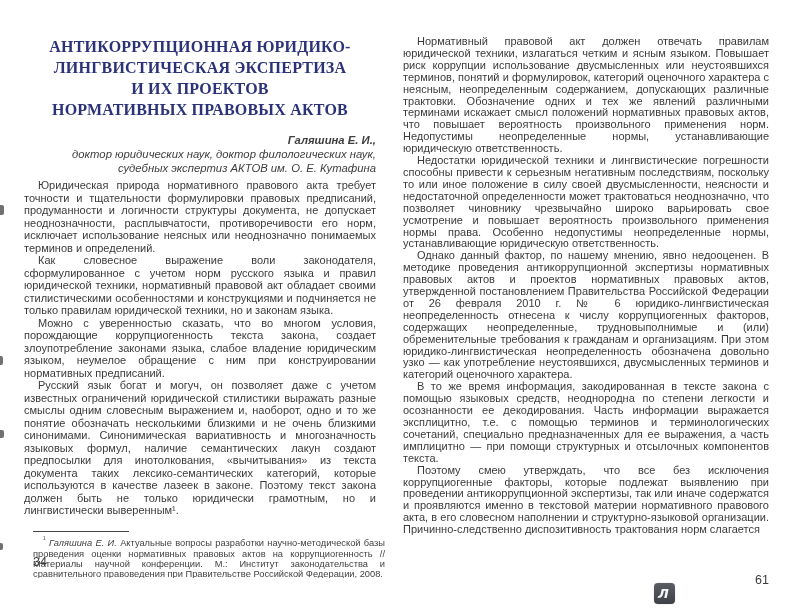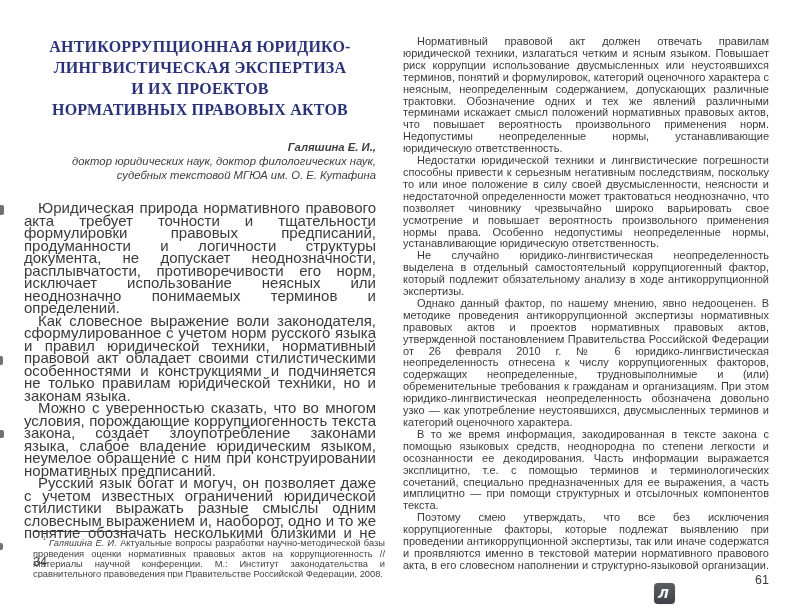--- a/index.html
+++ b/index.html
@@ -20,27 +20,27 @@
   
   .page-left{position:absolute;left:24px;top:36px;width:352px;}
   .title{
     text-align:center;
     font-family:"Liberation Serif","DejaVu Serif",serif;
     font-weight:bold;font-size:16px;line-height:21px;
     color:var(--title-color);letter-spacing:.2px;
   }
   .title span{display:block;}
   .author-block{
-    margin-top:20px;text-align:right;font-style:italic;
+    margin-top:13px;text-align:right;font-style:italic;
     font-size:11.3px;line-height:14px;color:#3f3f41;
   }
   .author-name{font-weight:bold;display:block;}
   .author-block span{display:block;}
   .body-left{
-    margin-top:20px;font-size:15px;line-height:12.5px;
+    margin-top:4px;font-size:11px;line-height:12.5px;
     text-align:justify;max-height:338px;overflow:hidden;
   }
   p{margin:0;text-indent:14px;}
   p.no-indent{text-indent:0;}
 
   .footnote-block{position:absolute;left:33px;top:531px;width:352px;}
   .footnote-rule{width:96px;height:0;border-top:1px solid #474747;margin-bottom:3px;}
   .footnote{
     font-size:9.3px;line-height:10.4px;text-align:justify;
     color:#424244;text-indent:10px;max-height:43px;overflow:hidden;
@@ -92,21 +92,21 @@
   <div class="title">
     <span>АНТИКОРРУПЦИОННАЯ ЮРИДИКО-</span>
     <span>ЛИНГВИСТИЧЕСКАЯ ЭКСПЕРТИЗА</span>
     <span>И ИХ ПРОЕКТОВ</span>
     <span>НОРМАТИВНЫХ ПРАВОВЫХ АКТОВ</span>
   </div>
 
   <div class="author-block">
     <span class="author-name">Галяшина Е. И.,</span>
     <span>доктор юридических наук, доктор филологических наук,</span>
-    <span>судебных текстовой МГЮА им. О. Е. Кутафина</span>
+    <span>судебных экспертиз АКТОВ им. О. Е. Кутафина</span>
   </div>
 
   <div class="body-left">
     <p>Юридическая природа нормативного правового акта требует точности и тщательности формулировки правовых предписаний, продуманности и логичности структуры документа, не допускает неоднозначности, расплывчатости, противоречивости его норм, исключает использование неясных или неоднозначно понимаемых терминов и определений.</p>
     <p>Как словесное выражение воли законодателя, сформулированное с учетом норм русского языка и правил юридической техники, нормативный правовой акт обладает своими стилистическими особенностями и конструкциями и подчиняется не только правилам юридической техники, но и законам языка.</p>
     <p>Можно с уверенностью сказать, что во многом условия, порождающие коррупциогенность текста закона, создает злоупотребление законами языка, слабое владение юридическим языком, неумелое обращение с ним при конструировании нормативных предписаний.</p>
     <p>Русский язык богат и могуч, он позволяет даже с учетом известных ограничений юридической стилистики выражать разные смыслы одним словесным выражением и, наоборот, одно и то же понятие обозначать несколькими близкими и не очень близкими синонимами. Синонимическая вариативность и многозначность языковых формул, наличие семантических лакун создают предпосылки для инотолкования, «вычитывания» из текста документа таких лексико-семантических категорий, которые используются в качестве лазеек в законе. Поэтому текст закона должен быть не только юридически грамотным, но и лингвистически выверенным¹.</p>
 
   </div>
 </div>
@@ -114,21 +114,20 @@
 <div class="footnote-block">
   <div class="footnote-rule"></div>
   <div class="footnote"><sup>¹</sup> <i>Галяшина Е. И.</i> <span>Актуальные вопросы разработки научно-методической базы проведения оценки нормативных правовых актов на коррупциогенность // Материалы научной конференции. М.: Институт законодательства и сравнительного правоведения при Правительстве Российской Федерации, 2008.</span></div>
 </div>
 
 <div class="pagenum" id="pn-left">34</div>
 
 <div class="page-right">
   <p>Нормативный правовой акт должен отвечать правилам юридической техники, излагаться четким и ясным языком. Повышает риск коррупции использование двусмысленных или неустоявшихся терминов, понятий и формулировок, категорий оценочного характера с неясным, неопределенным содержанием, допускающих различные трактовки. Обозначение одних и тех же явлений различными терминами искажает смысл положений нормативных правовых актов, что повышает вероятность произвольного применения норм. Недопустимы неопределенные нормы, устанавливающие юридическую ответственность.</p>
   <p>Недостатки юридической техники и лингвистические погрешности способны привести к серьезным негативным последствиям, поскольку то или иное положение в силу своей двусмысленности, неясности и недостаточной определенности может трактоваться неоднозначно, что позволяет чиновнику чрезвычайно широко варьировать свое усмотрение и повышает вероятность произвольного применения нормы права. Особенно недопустимы неопределенные нормы, устанавливающие юридическую ответственность.</p>
-  <p>Не случайно юридико-лингвистическая неопределенность выделена в отдельный самостоятельный коррупциогенный фактор, который подлежит обязательному анализу в ходе антикоррупционной экспертизы.</p>
   <p>Однако данный фактор, по нашему мнению, явно недооценен. В методике проведения антикоррупционной экспертизы нормативных правовых актов и проектов нормативных правовых актов, утвержденной постановлением Правительства Российской Федерации от 26 февраля 2010 г. № 6 юридико-лингвистическая неопределенность отнесена к числу коррупциогенных факторов, содержащих неопределенные, трудновыполнимые и (или) обременительные требования к гражданам и организациям. При этом юридико-лингвистическая неопределенность обозначена довольно узко — как употребление неустоявшихся, двусмысленных терминов и категорий оценочного характера.</p>
   <p>В то же время информация, закодированная в тексте закона с помощью языковых средств, неоднородна по степени легкости и осознанности ее декодирования. Часть информации выражается эксплицитно, т.е. с помощью терминов и терминологических сочетаний, специально предназначенных для ее выражения, а часть имплицитно — при помощи структурных и отсылочных компонентов текста.</p>
   <p>Поэтому смею утверждать, что все без исключения коррупциогенные факторы, которые подлежат выявлению при проведении антикоррупционной экспертизы, так или иначе содержатся и проявляются именно в текстовой материи нормативного правового акта, в его словесном наполнении и структурно-языковой организации. Причинно-следственно диспозитивность трактования норм слагается</p>
 </div>
 
 <div class="pagenum" id="pn-right">61</div>
 
 <div class="logo">
   <span>Л</span>
 </div>

